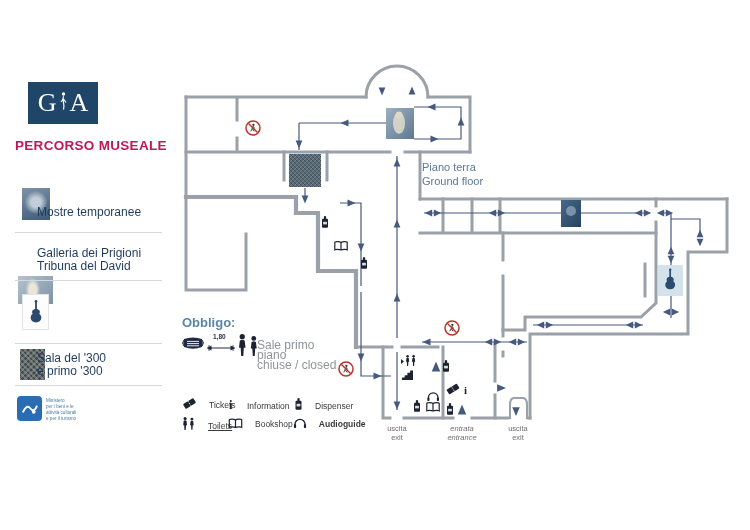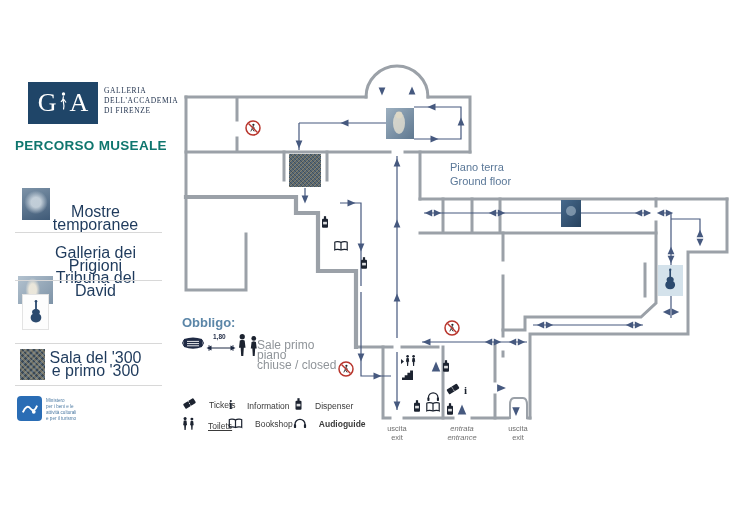--- a/index.html
+++ b/index.html
@@ -6,42 +6,42 @@
   .screen{position:relative;width:750px;height:530px;background:#ffffff;overflow:hidden;
           font-family:"Liberation Sans",sans-serif;}
   .abs{position:absolute;}
 
   
   .logo-box{left:28px;top:82px;width:70px;height:42px;background:#1f4568;color:#fff;
             display:flex;align-items:center;justify-content:center;gap:2px;
             font-family:"Liberation Serif",serif;font-size:26px;}
   .org-text{left:104px;top:86px;font-family:"Liberation Serif",serif;font-size:7.5px;
             color:#23344f;letter-spacing:0.6px;line-height:10px;}
-  .route-title{left:15px;top:138px;font-size:13.5px;font-weight:700;color:#0f766e;
+  .route-title{left:15px;top:138px;font-size:13.5px;font-weight:700;color:#be185d;
                letter-spacing:0.3px;line-height:15px;}
-  .side-label{color:#1e3a5c;font-size:16px;font-weight:500;line-height:12.5px;
-              text-align:center;left:43px;width:105px;}
+  .side-label{color:#1e3a5c;font-size:12px;font-weight:500;line-height:12.5px;
+              text-align:left;left:37px;width:105px;}
   .divider{left:15px;width:147px;height:1px;background:#d8d8d8;}
   .thumb{background:#8fa3b5;}
   .thumb.mostre{background:linear-gradient(160deg,#7d93a8,#3f5a77);position:relative;}
   .thumb.mostre::after{content:"";position:absolute;inset:0;
       background:radial-gradient(circle at 50% 45%,rgba(210,220,228,.85) 0 22%,rgba(210,220,228,0) 52%);}
   .thumb.david{background:linear-gradient(135deg,#b3c2cf,#7e93a7);position:relative;}
   .thumb.david::after{content:"";position:absolute;inset:0;
       background:radial-gradient(ellipse 30% 62% at 42% 50%,rgba(238,233,220,.95) 0 35%,rgba(238,233,220,0) 70%);}
   .thumb.cello{background:#fdfdfd;border:1px solid #e3e3e3;display:flex;align-items:center;justify-content:center;}
   .thumb.sala200{background-color:#5d6d7a;
       background-image:repeating-linear-gradient(45deg,rgba(190,170,125,.4) 0 2px,rgba(0,0,0,0) 2px 4px),
                        repeating-linear-gradient(-45deg,rgba(15,25,38,.45) 0 2px,rgba(0,0,0,0) 2px 4px);}
   .ministry-logo{left:17px;top:396px;width:25px;height:25px;border-radius:4px;background:#2a6db5;
                  display:flex;align-items:center;justify-content:center;}
   .ministry-text{left:46px;top:398px;font-size:4.6px;color:#4d7ba3;line-height:6px;}
 
   
-  .floor-label{left:422px;top:160px;font-size:11px;color:#5b7898;line-height:14px;padding-left:28px;}
+  .floor-label{left:422px;top:160px;font-size:11px;color:#5b7898;line-height:14px;}
   .closed-red{left:409px;top:294px;width:90px;text-align:center;font-size:8px;font-weight:700;
               color:#b5382e;line-height:12px;}
   .closed-gray{left:257px;top:340px;width:90px;text-align:left;font-size:12px;
                color:#8f9499;line-height:10px;}
   .door-label{top:424px;width:44px;text-align:center;font-size:7.5px;color:#707070;line-height:9px;}
 
   
   .obbligo-title{left:182px;top:315px;font-size:13px;font-weight:600;color:#5b86a8;}
   .map-legend{left:182px;top:396px;width:180px;font-size:8.5px;color:#3a3a3a;}
   .leg-row{display:flex;align-items:center;height:15px;margin-bottom:5px;}
@@ -55,25 +55,20 @@
 
 <div class="screen">
 
   <div class="abs logo-box">
     <span>G</span>
     <svg width="9" height="26" viewBox="0 0 9 26">
       <circle cx="4.5" cy="4" r="1.7" fill="#fff"></circle>
       <path d="M4.5,6.2 C2.6,10 6.4,14 4.5,19.5 M4.5,8.5 L2,12 M4.5,9 L7,12.5" stroke="#fff" stroke-width="1.2" fill="none"></path>
     </svg>
     <span>A</span>
-  </div>
-  <div class="abs org-text">
-    <div>GALLERIA</div>
-    <div>DELL'ACCADEMIA</div>
-    <div>DI FIRENZE</div>
   </div>
 
   <div class="abs route-title">
     <div>PERCORSO MUSEALE</div>
   </div>
 
   <div class="abs thumb mostre" style="left:22px;top:188px;width:28px;height:32px;"></div>
   <div class="abs side-label" style="top:206px;">
     <div>Mostre temporanee</div>
   </div>

